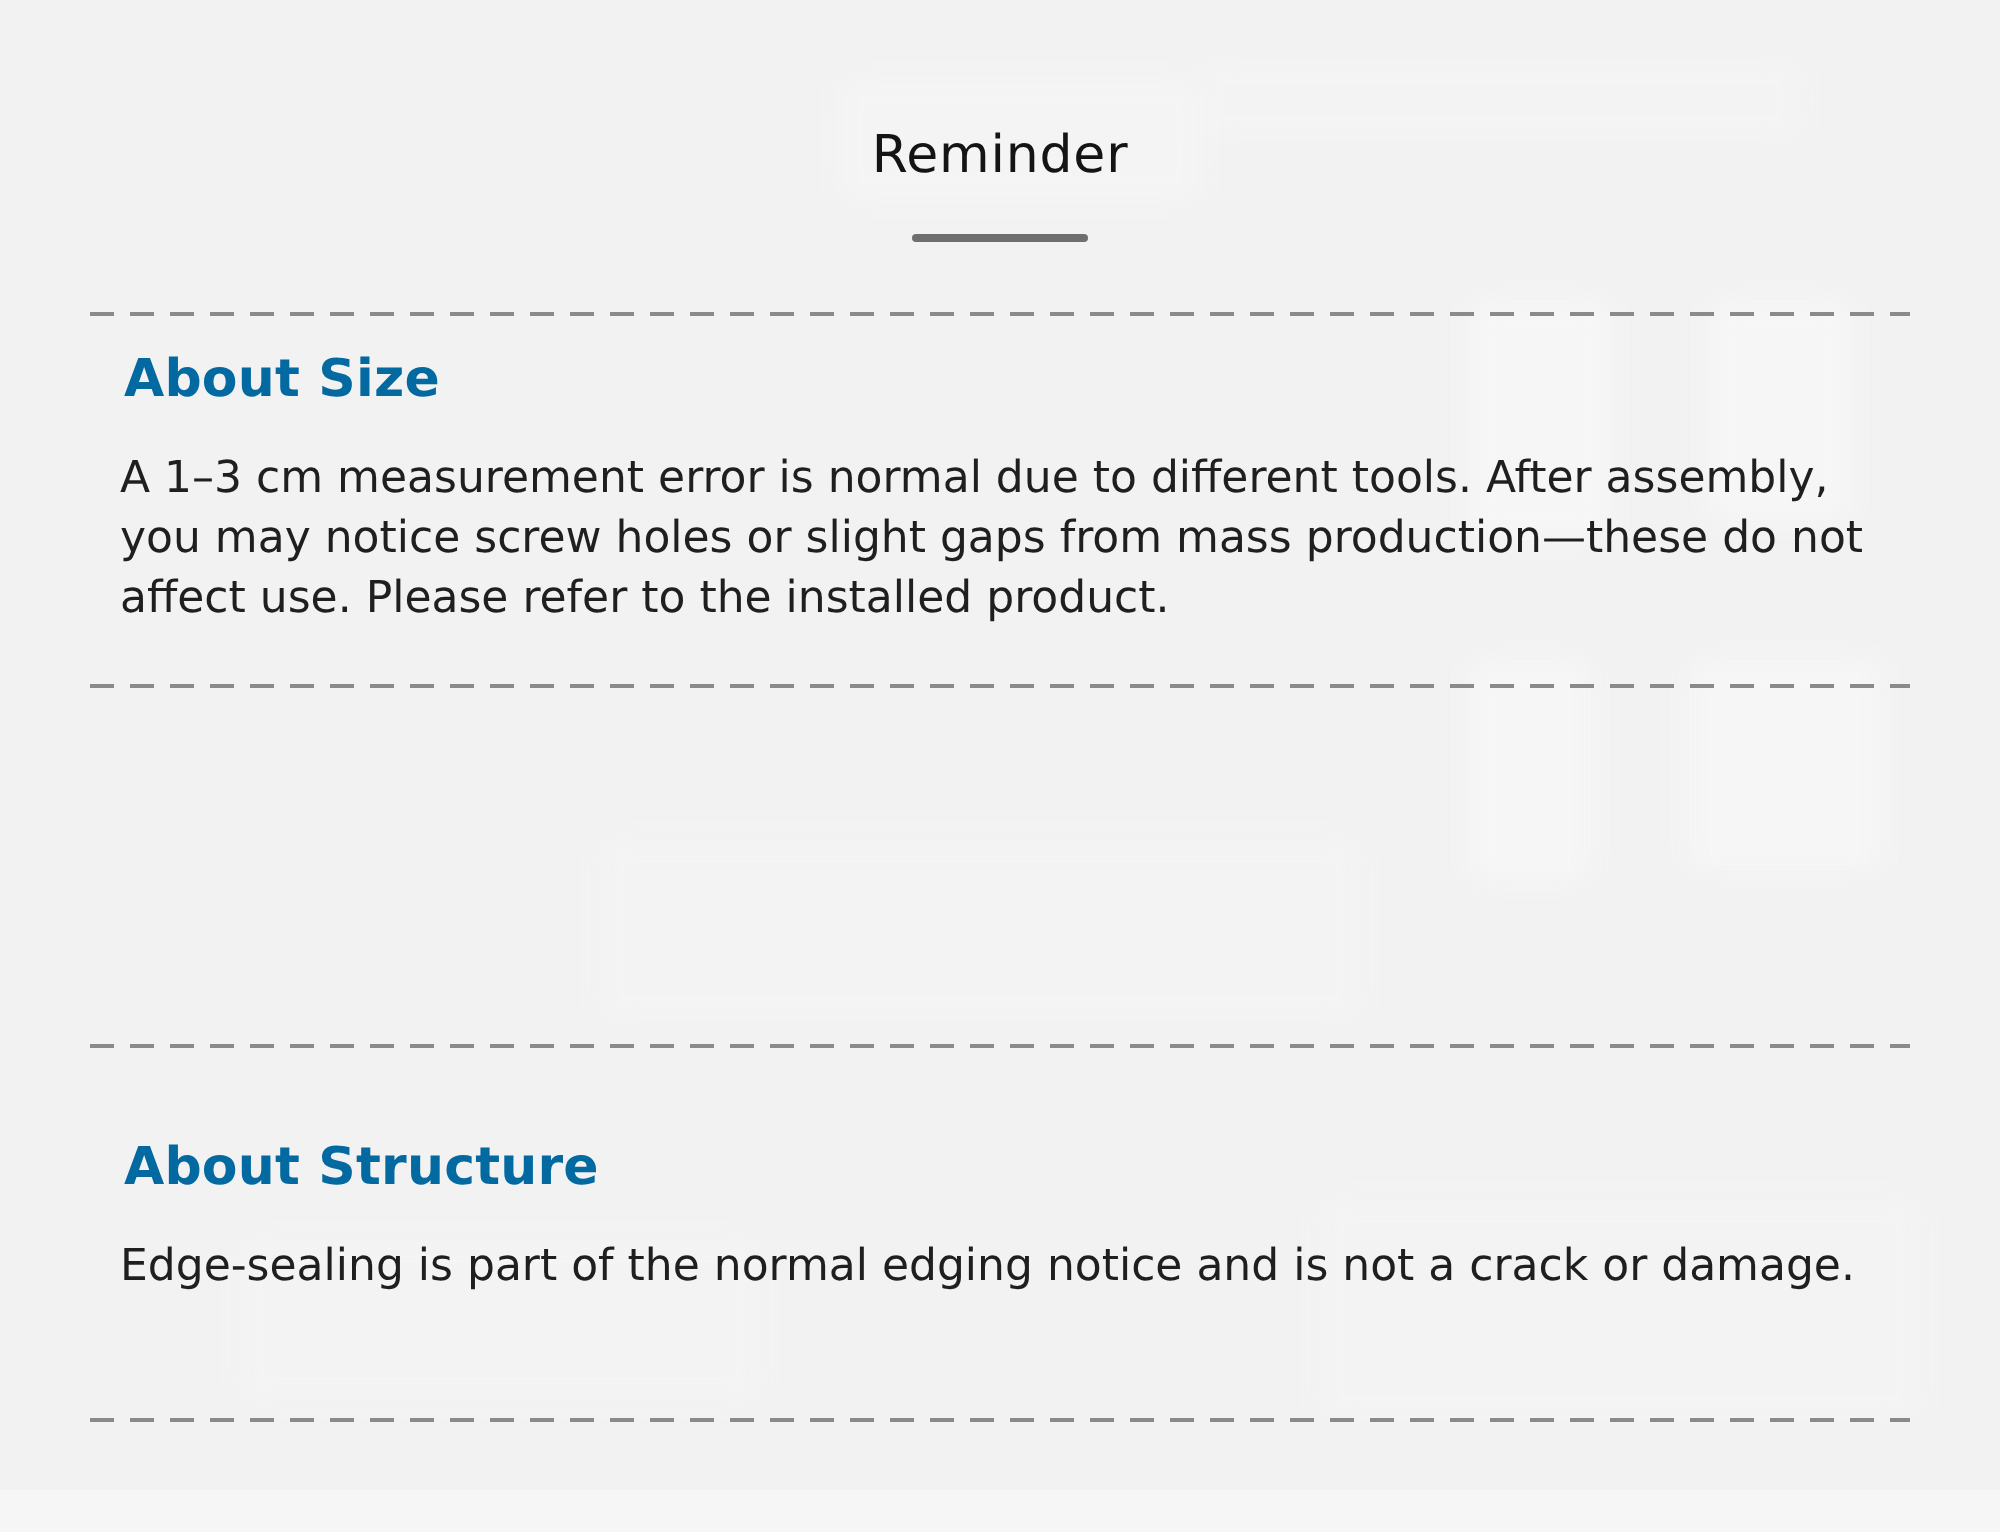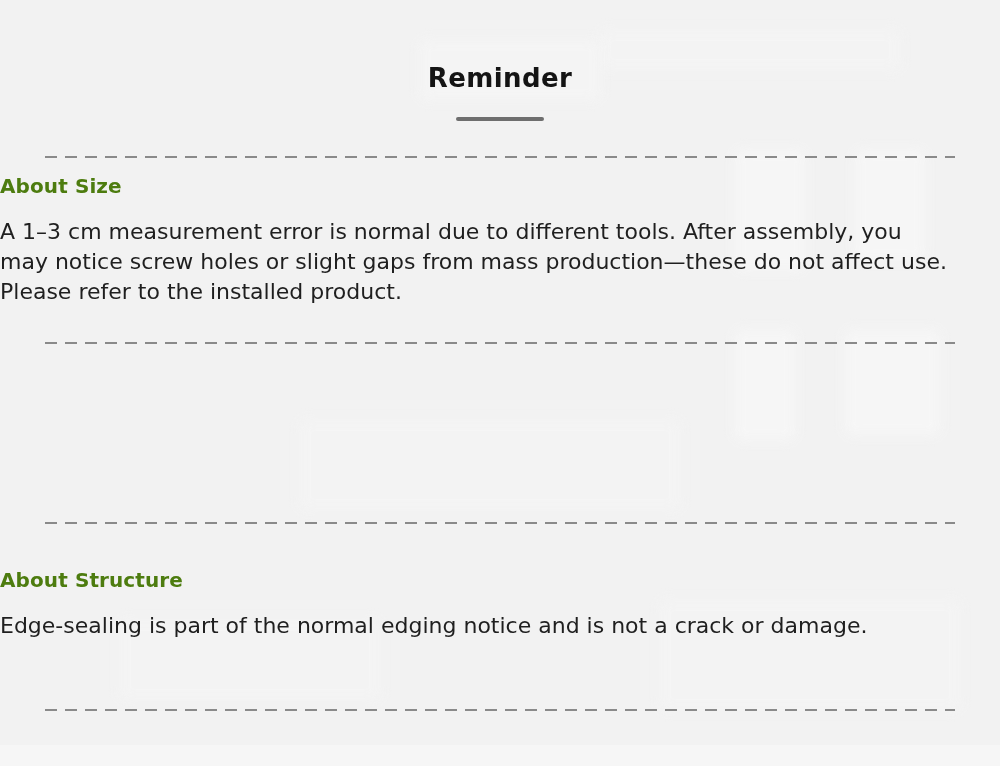--- a/index.html
+++ b/index.html
@@ -48,21 +48,21 @@
     height: 766px;
   }
 
   
   .header {
     padding-top: 64px;
     text-align: center;
   }
   .title {
     font-size: 26px;
-    font-weight: bold;
+    font-weight: normal;
     letter-spacing: .4px;
     line-height: 1.1;
     color: #141414;
     text-align: center;
   }
   .title-rule {
     width: 88px;
     height: 4px;
     background: #6e6e6e;
     border-radius: 2px;
@@ -92,31 +92,33 @@
   .section {
     position: absolute;
     left: 0;
     width: 1000px;
   }
   .sec-1 { top: 174px; }
   .sec-2 { top: 362px; }
   .sec-3 { top: 568px; }
 
   .section-heading {
-    font-size: 20px;
+    font-size: 26px;
     font-weight: bold;
-    color: #4d7c0f;
+    color: #0369a1;
+    padding-left: 62px;
     line-height: 1.25;
     letter-spacing: .1px;
   }
   .section-body {
     font-size: 22px;
     font-weight: normal;
     color: #1f1f1f;
     line-height: 30px;
+    padding-left: 60px;
     padding-right: 48px;
     margin-top: 18px;
     white-space: pre-line;
   }
   .sec-2 .section-body,
   .sec-3 .section-body { padding-right: 60px; }
 
   
   .foot-band {
     position: absolute;

